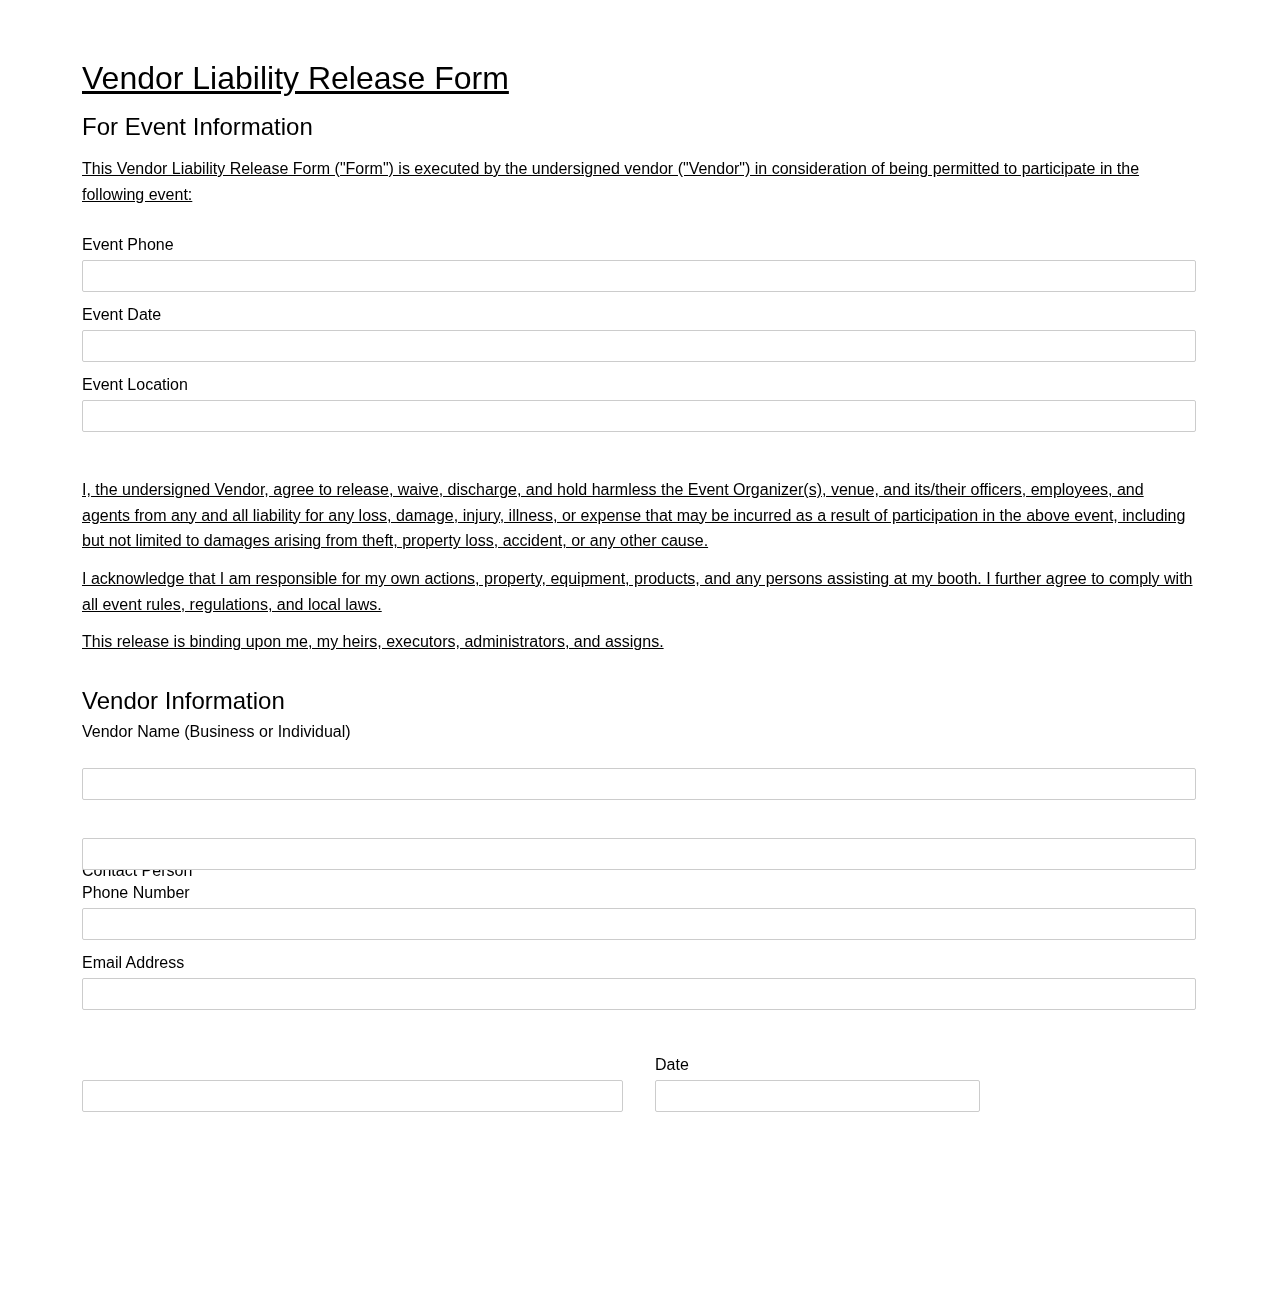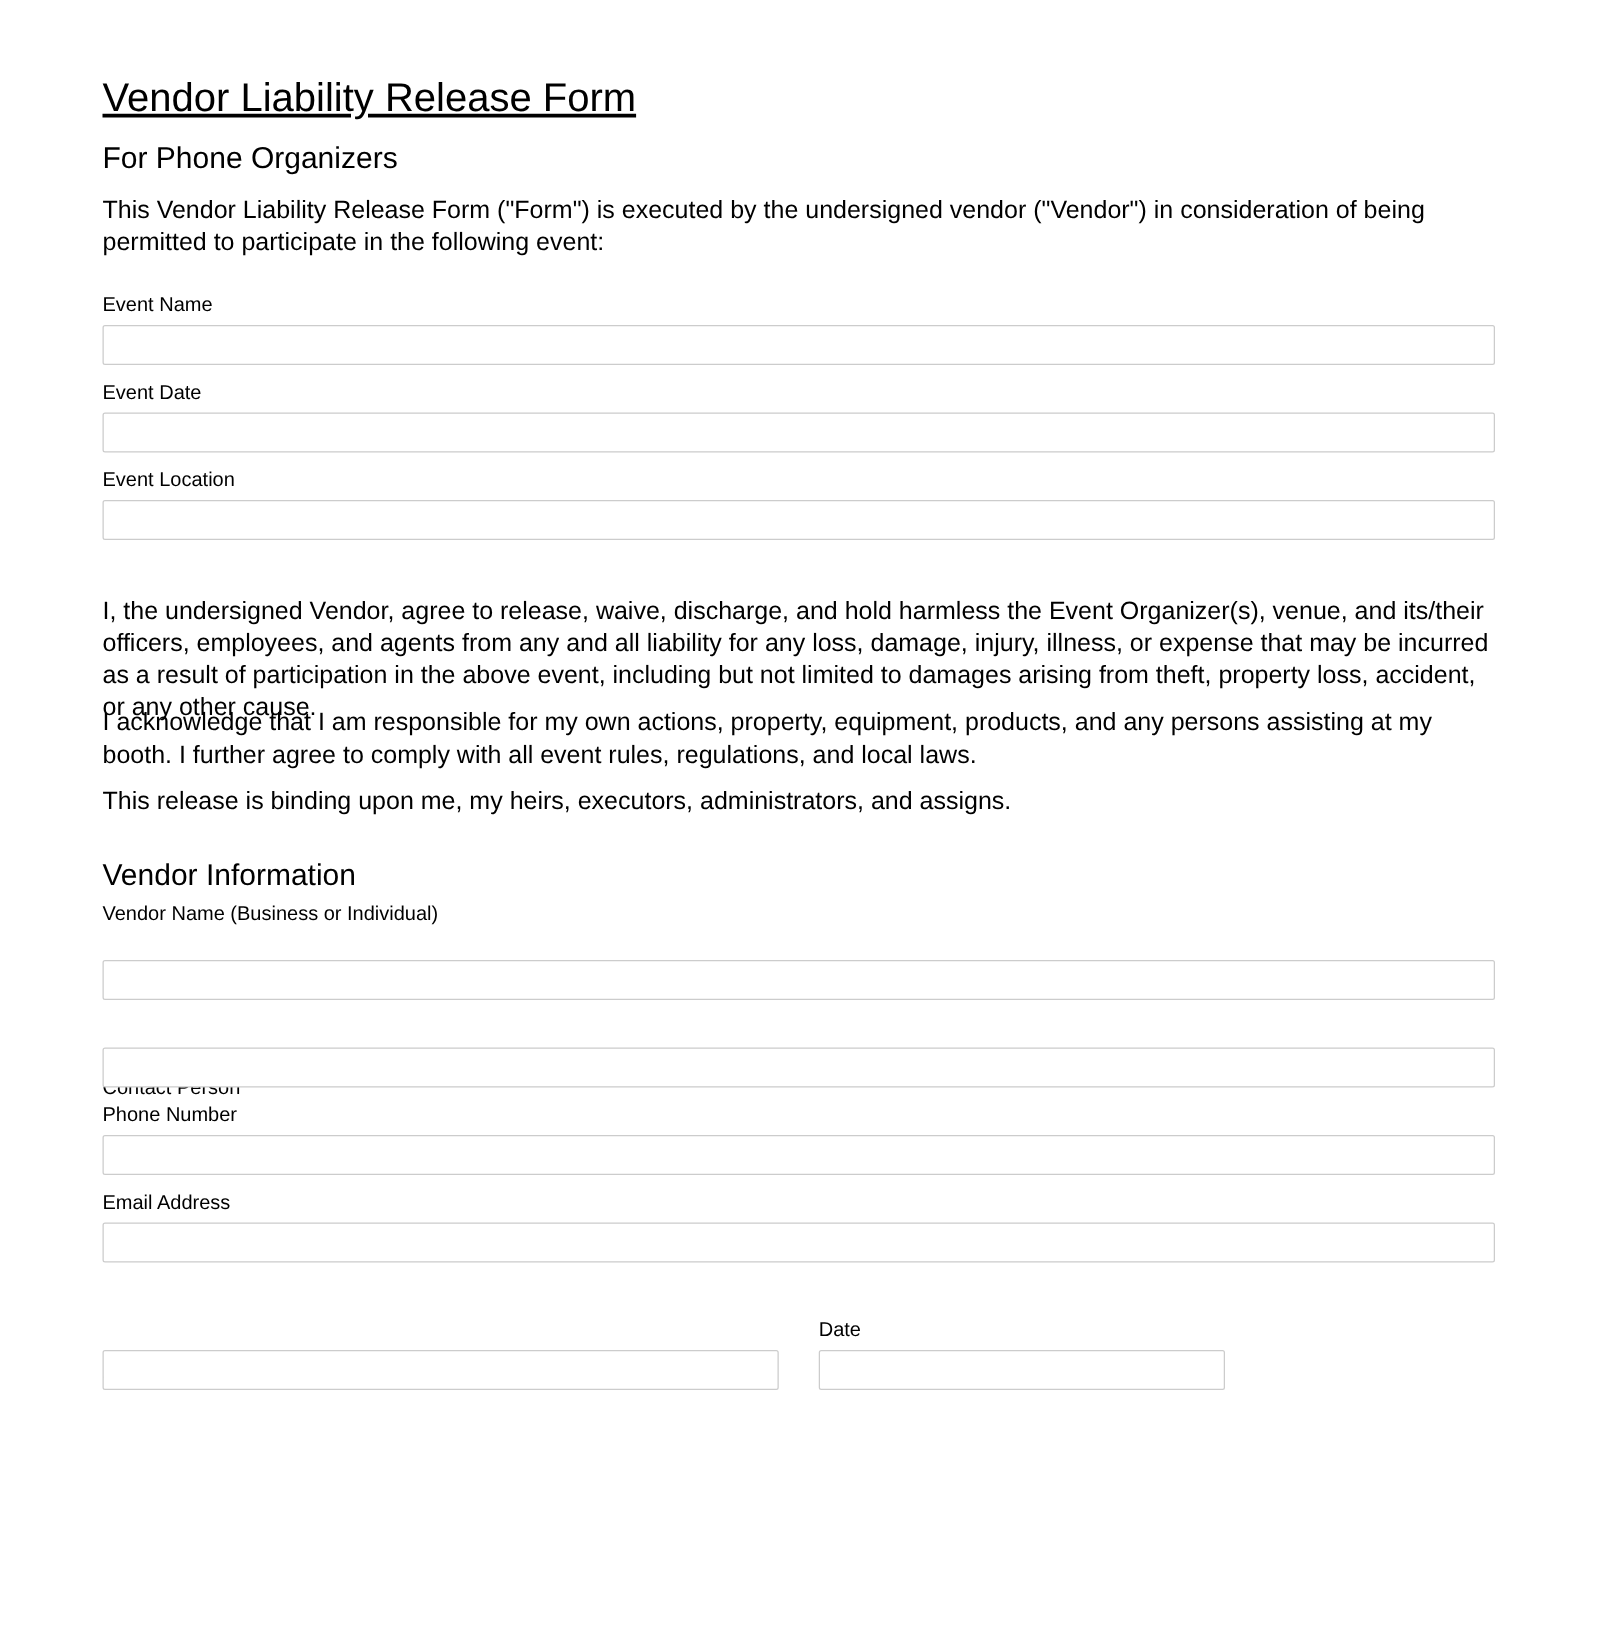--- a/index.html
+++ b/index.html
@@ -35,25 +35,26 @@
       margin: 0;
       font-size: 24px;
       font-weight: normal;
       line-height: 28px;
       position: absolute;
       left: 0;
       white-space: nowrap;
     }
     p {
       margin: 0;
-      font-size: 20px;
+      font-size: 16px;
       line-height: 25.6px;
       position: absolute;
       left: 0;
       width: 1114px;
+      text-decoration: underline;
     }
     label {
       position: absolute;
       left: 0;
       font-size: 16px;
       line-height: 20px;
       white-space: nowrap;
     }
     .field {
       position: absolute;
@@ -68,24 +69,24 @@
       font-size: 16px;
       outline: none;
     }
     .full { width: 1114px; }
   </style>
 </head>
 <body>
 
 <div class="container">
   <h1>Vendor Liability Release Form</h1>
-  <h2 style="top:113px;">For Phone Organizers</h2>
+  <h2 style="top:113px;">For Event Information</h2>
   <p style="top:156px;">This Vendor Liability Release Form ("Form") is executed by the undersigned vendor ("Vendor") in consideration of being permitted to participate in the following event:</p>
 
-  <label style="top:235px;">Event Name</label>
+  <label style="top:235px;">Event Phone</label>
   <input class="field full" type="text" style="top: 260px;" value="">
 
   <label style="top:305px;">Event Date</label>
   <input class="field full" type="text" style="top: 330px;" value="">
 
   <label style="top:375px;">Event Location</label>
   <input class="field full" type="text" style="top: 400px;" value="">
 
   <p style="top:477px;">I, the undersigned Vendor, agree to release, waive, discharge, and hold harmless the Event Organizer(s), venue, and its/their officers, employees, and agents from any and all liability for any loss, damage, injury, illness, or expense that may be incurred as a result of participation in the above event, including but not limited to damages arising from theft, property loss, accident, or any other cause.</p>
   <p style="top:566px;">I acknowledge that I am responsible for my own actions, property, equipment, products, and any persons assisting at my booth. I further agree to comply with all event rules, regulations, and local laws.</p>

